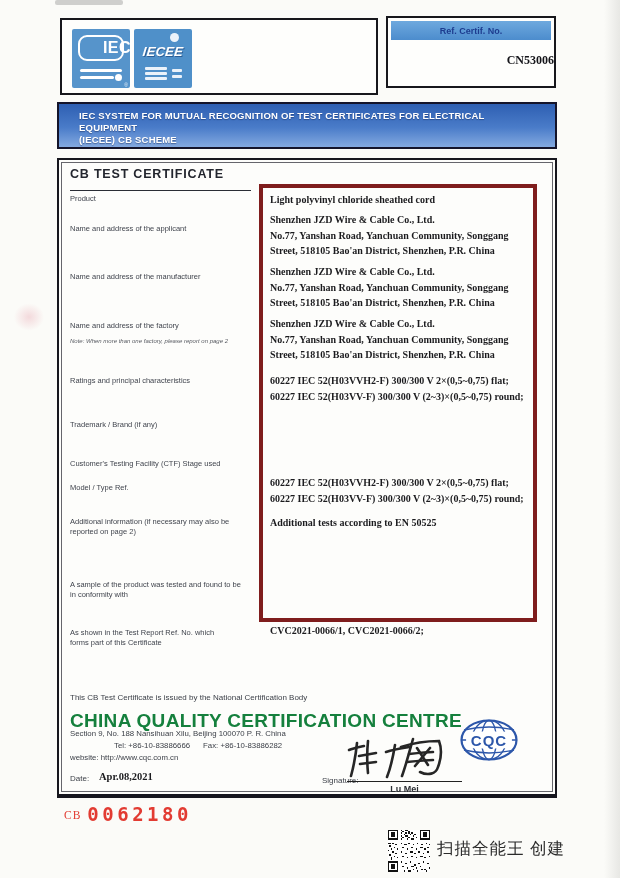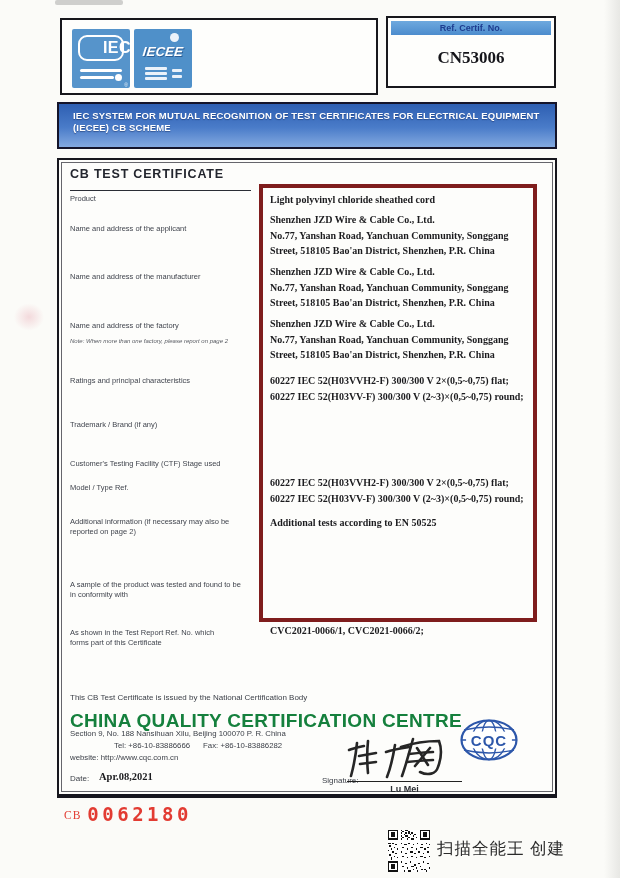--- a/index.html
+++ b/index.html
@@ -38,32 +38,32 @@
     text-shadow:1px 1px 0 #2a5c94; transform:skewX(-6deg); }
   .iecee-bar { position:absolute; background:#eaf2fa; height:3px; border-radius:1px; }
   .ib1 { left:11px; bottom:18px; width:22px; }
   .ib2 { left:11px; bottom:13px; width:22px; }
   .ib3 { left:11px; bottom:8px;  width:22px; }
   .ib4 { left:38px; bottom:16px; width:10px; }
   .ib5 { left:38px; bottom:10px; width:10px; }
 
   .hdr-right { position:absolute; left:386px; top:16px; width:170px; height:72px;
     border:2px solid #17171c; background:#fefefc; }
-  .ref-band { margin:3px 3px 0; height:14px;
+  .ref-band { margin:3px 3px 0; height:19px;
     background:linear-gradient(180deg,#6ea9de,#4c8ccd);
     display:flex; align-items:center; justify-content:center;
     color:#1d3c8f; font-weight:bold; font-size:9px; }
-  .ref-value { margin-top:13px; text-align:center;
-    font-family:"Liberation Serif", serif; font-weight:bold; font-size:17px; color:#15151a; }
+  .ref-value { margin-top:13px; text-align:right;
+    font-family:"Liberation Serif", serif; font-weight:bold; font-size:12px; color:#15151a; }
 
   
   .scheme-band { position:absolute; left:57px; top:102px; width:500px; height:47px;
     border:2px solid #14142a;
     background:linear-gradient(180deg,#2e5fb2 0%, #4a7cc9 55%, #83a9e0 100%);
-    padding:6px 14px; color:#fff; font-weight:bold; font-size:9.5px; line-height:12px;
+    padding:6px 20px; color:#fff; font-weight:bold; font-size:9.5px; line-height:12px;
     white-space:pre-line; letter-spacing:.2px; text-shadow:0 1px 1px rgba(20,40,90,.5); }
 
   
   .main-box { position:absolute; left:57px; top:158px; width:500px; height:640px;
     border:2px solid #16161e; border-bottom-width:4px; background:#fdfdfb; }
   .main-box::before { content:""; position:absolute; inset:2px;
     border:1px solid rgba(22,22,30,.65); pointer-events:none; }
 
   .cert-title { position:absolute; left:11px; top:7px; width:181px;
     font-size:12.5px; font-weight:bold; letter-spacing:.8px; color:#23262e;

